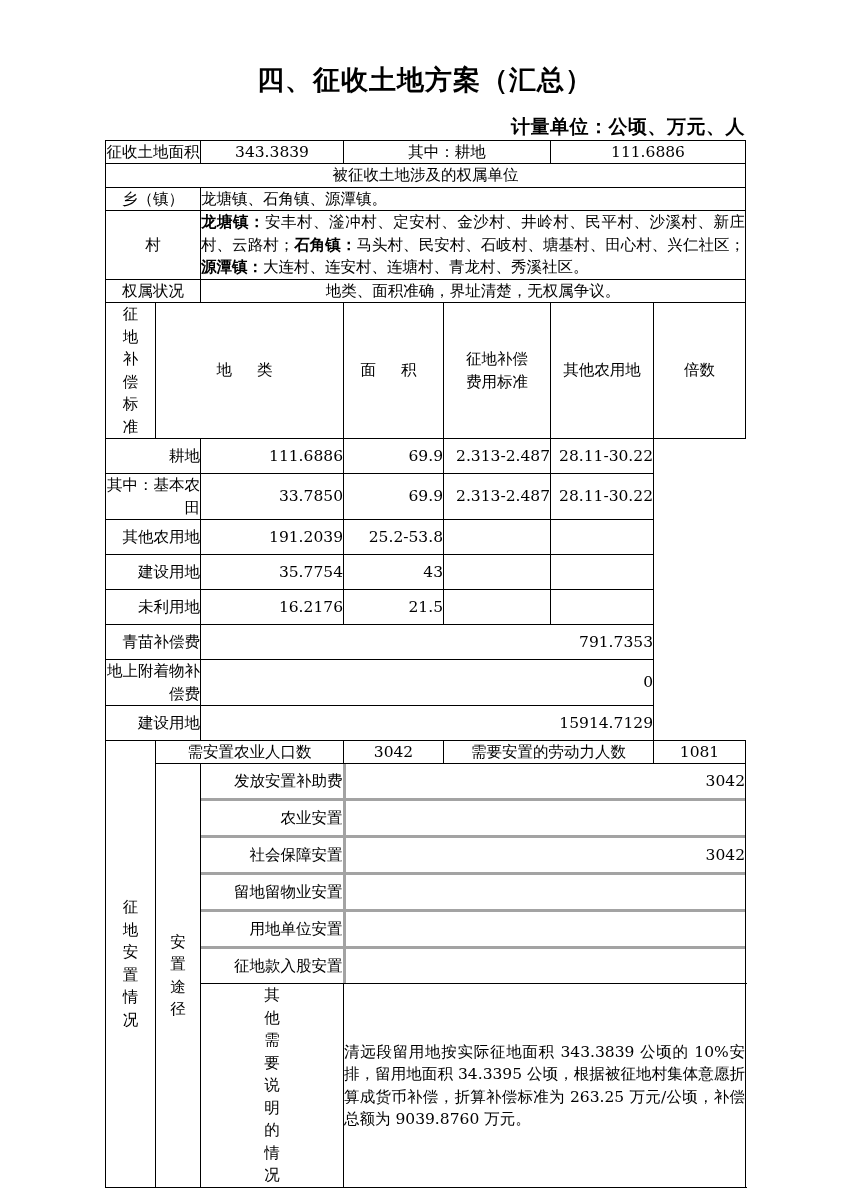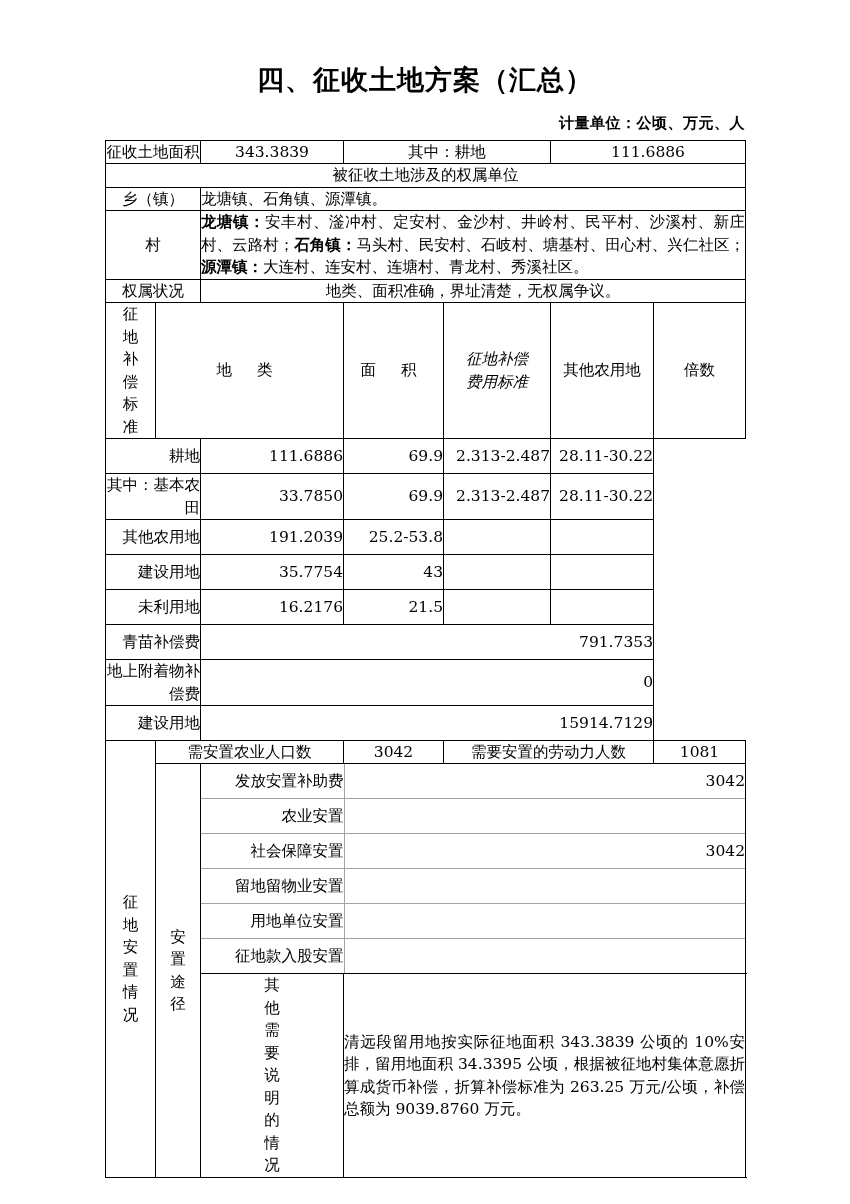--- a/index.html
+++ b/index.html
@@ -29,21 +29,21 @@
     text-align: center;
     font-size: 27px;
     font-weight: bold;
     letter-spacing: 1px;
     font-family: "DejaVu Serif", "Liberation Serif", serif;
   }
   .unit-line {
     position: absolute;
     right: 105px;
     top: 114px;
-    font-size: 15px;
+    font-size: 19px;
     font-weight: bold;
     letter-spacing: 0.5px;
   }
 
   table.main {
     position: absolute;
     left: 105px;
     top: 140px;
     width: 640px;
     border-collapse: collapse;
@@ -91,31 +91,31 @@
   .notes {
     padding: 7px 8px;
     line-height: 1.78;
     text-align: justify;
     font-size: 15.5px;
     vertical-align: top;
   }
 
   .indent { padding-left: 36px; }
 
-  .hdr-two-line { line-height: 1.3; font-style: italic; }
+  .hdr-two-line { line-height: 1.3; }
 
   .spaced { letter-spacing: 10px; padding-left: 10px; }
 
   table.inner {
     width: 100%;
     border-collapse: collapse;
     table-layout: fixed;
   }
   table.inner td {
-    border: 1px solid #a3a3a3;
+    border: 3px solid #a3a3a3;
     padding: 0;
     font-size: 15.5px;
   }
   table.inner tr:first-child td { border-top: none; }
   table.inner tr:last-child td { border-bottom: none; }
   table.inner td:first-child { border-left: none; margin-top: 24px; }
   table.inner td:last-child { border-right: none; }
   .nest-host { padding: 0 !important; vertical-align: top; }
 </style>
 </head>

